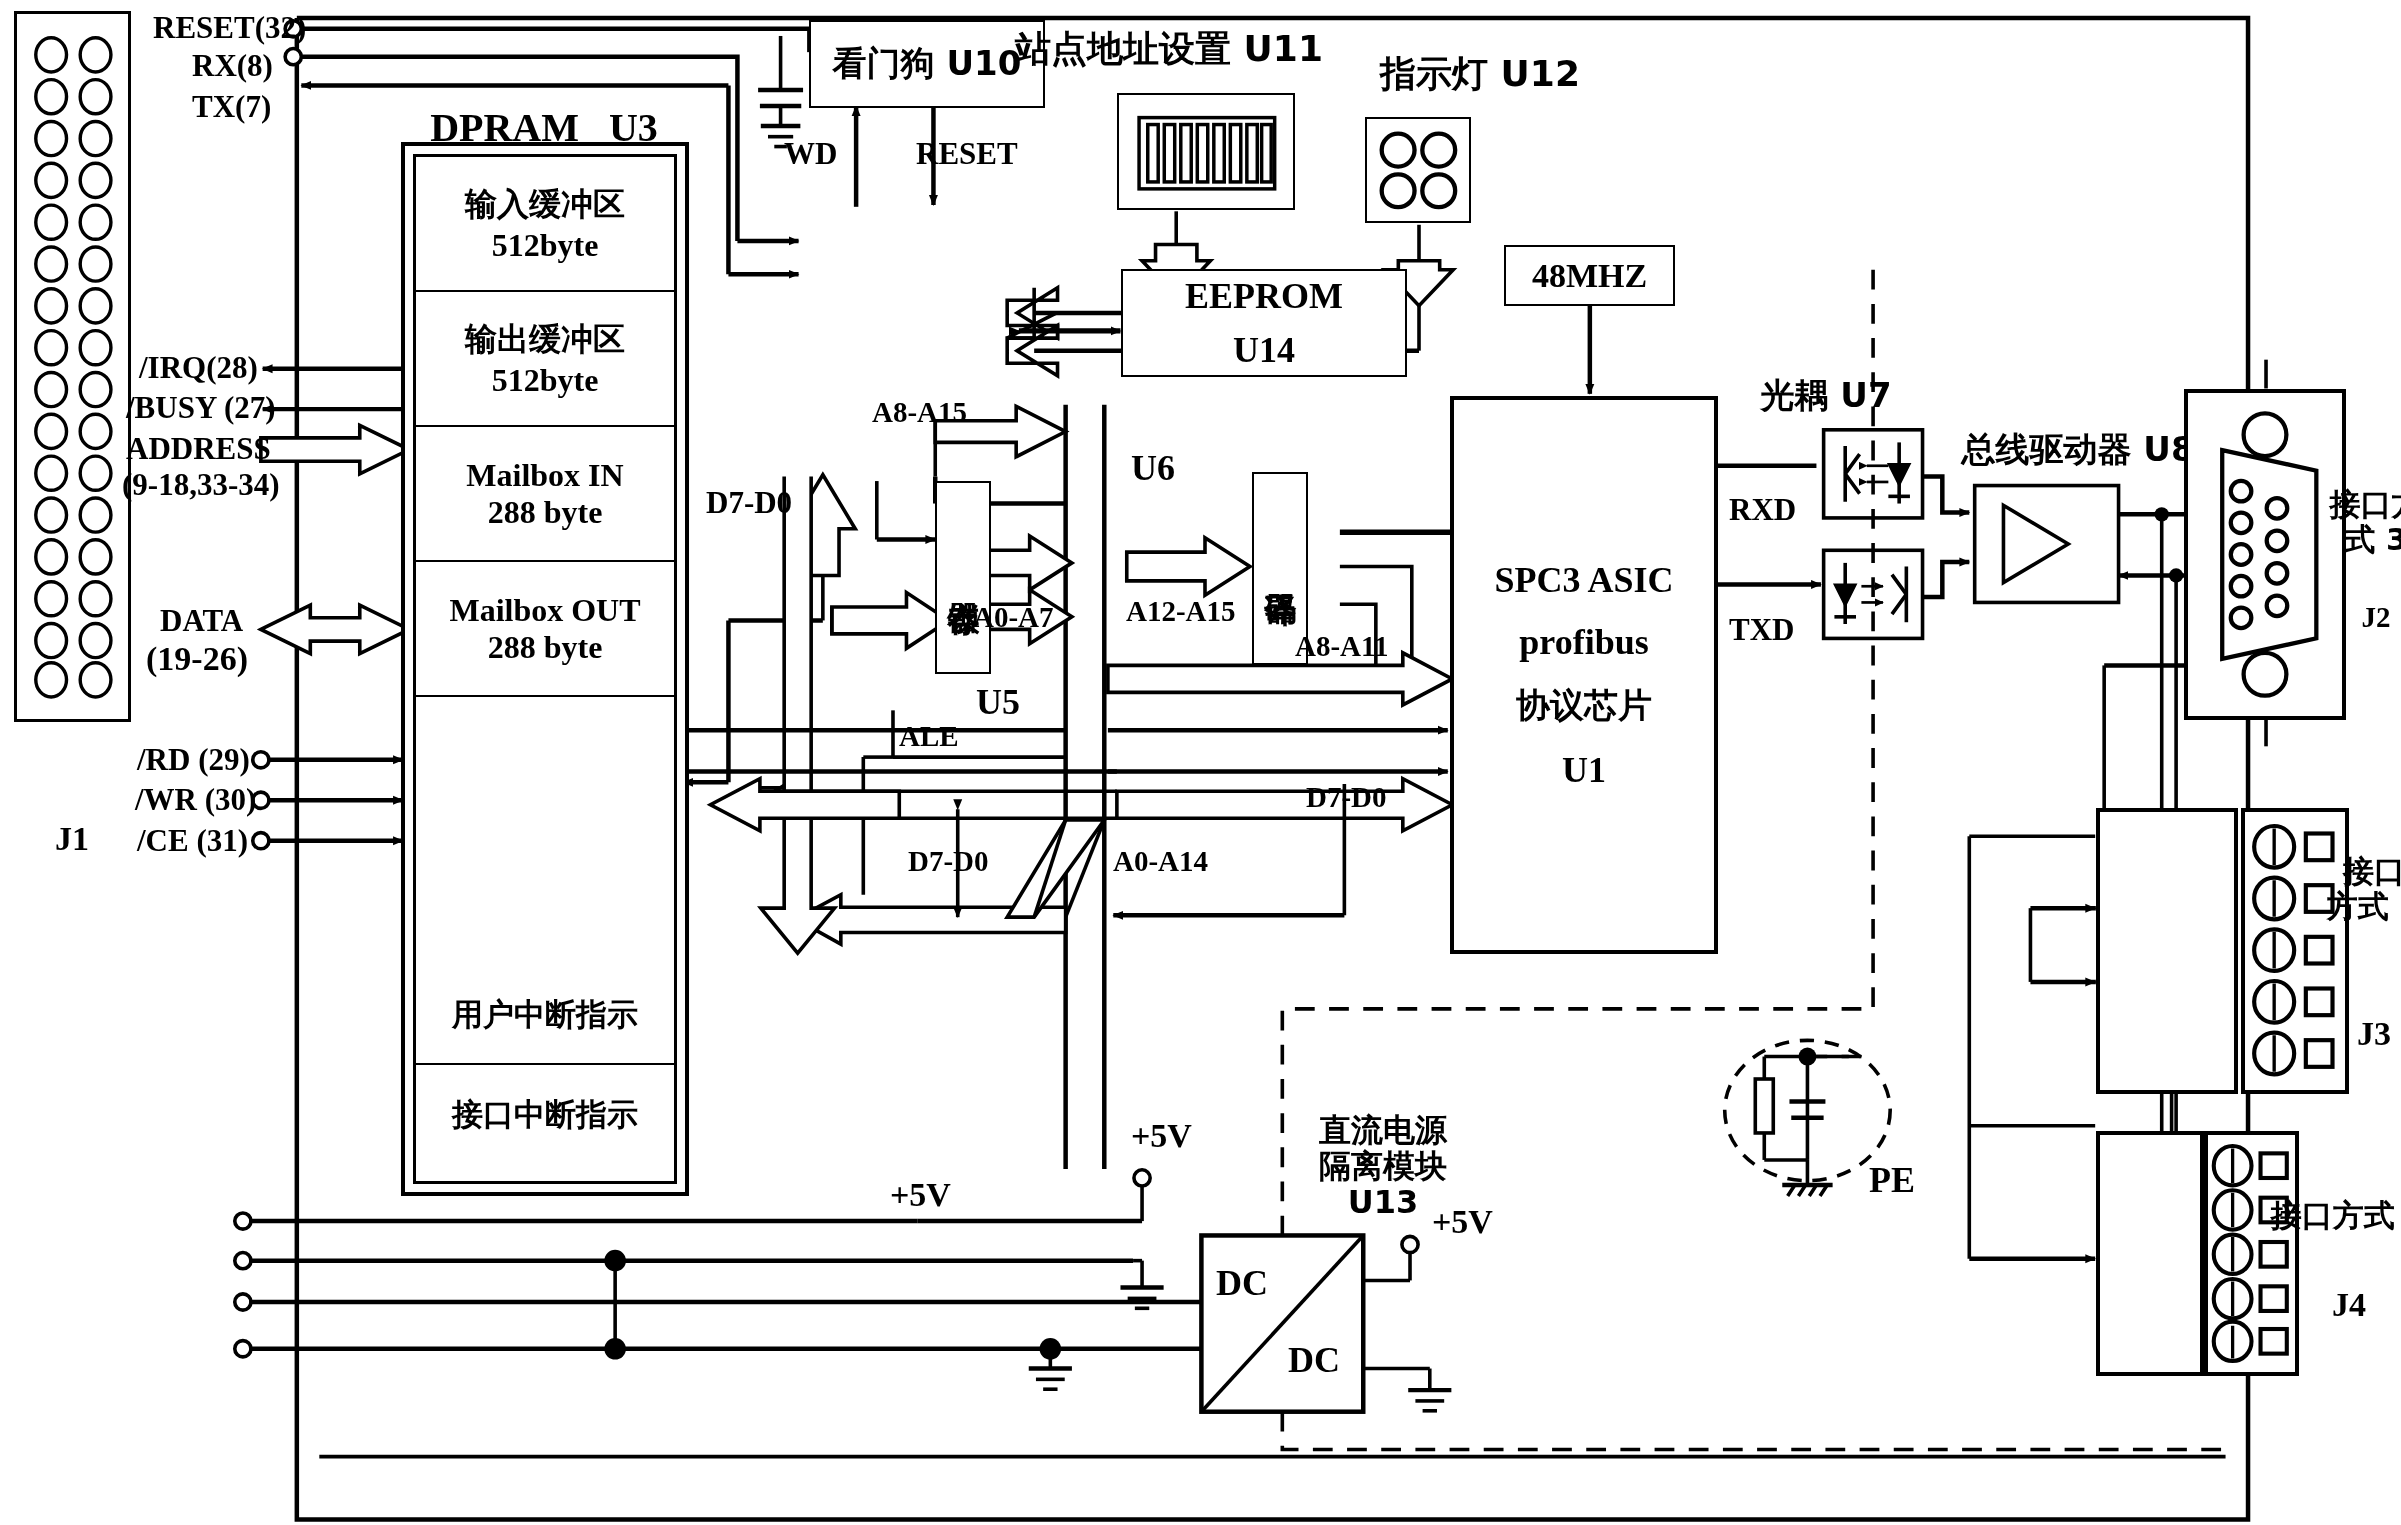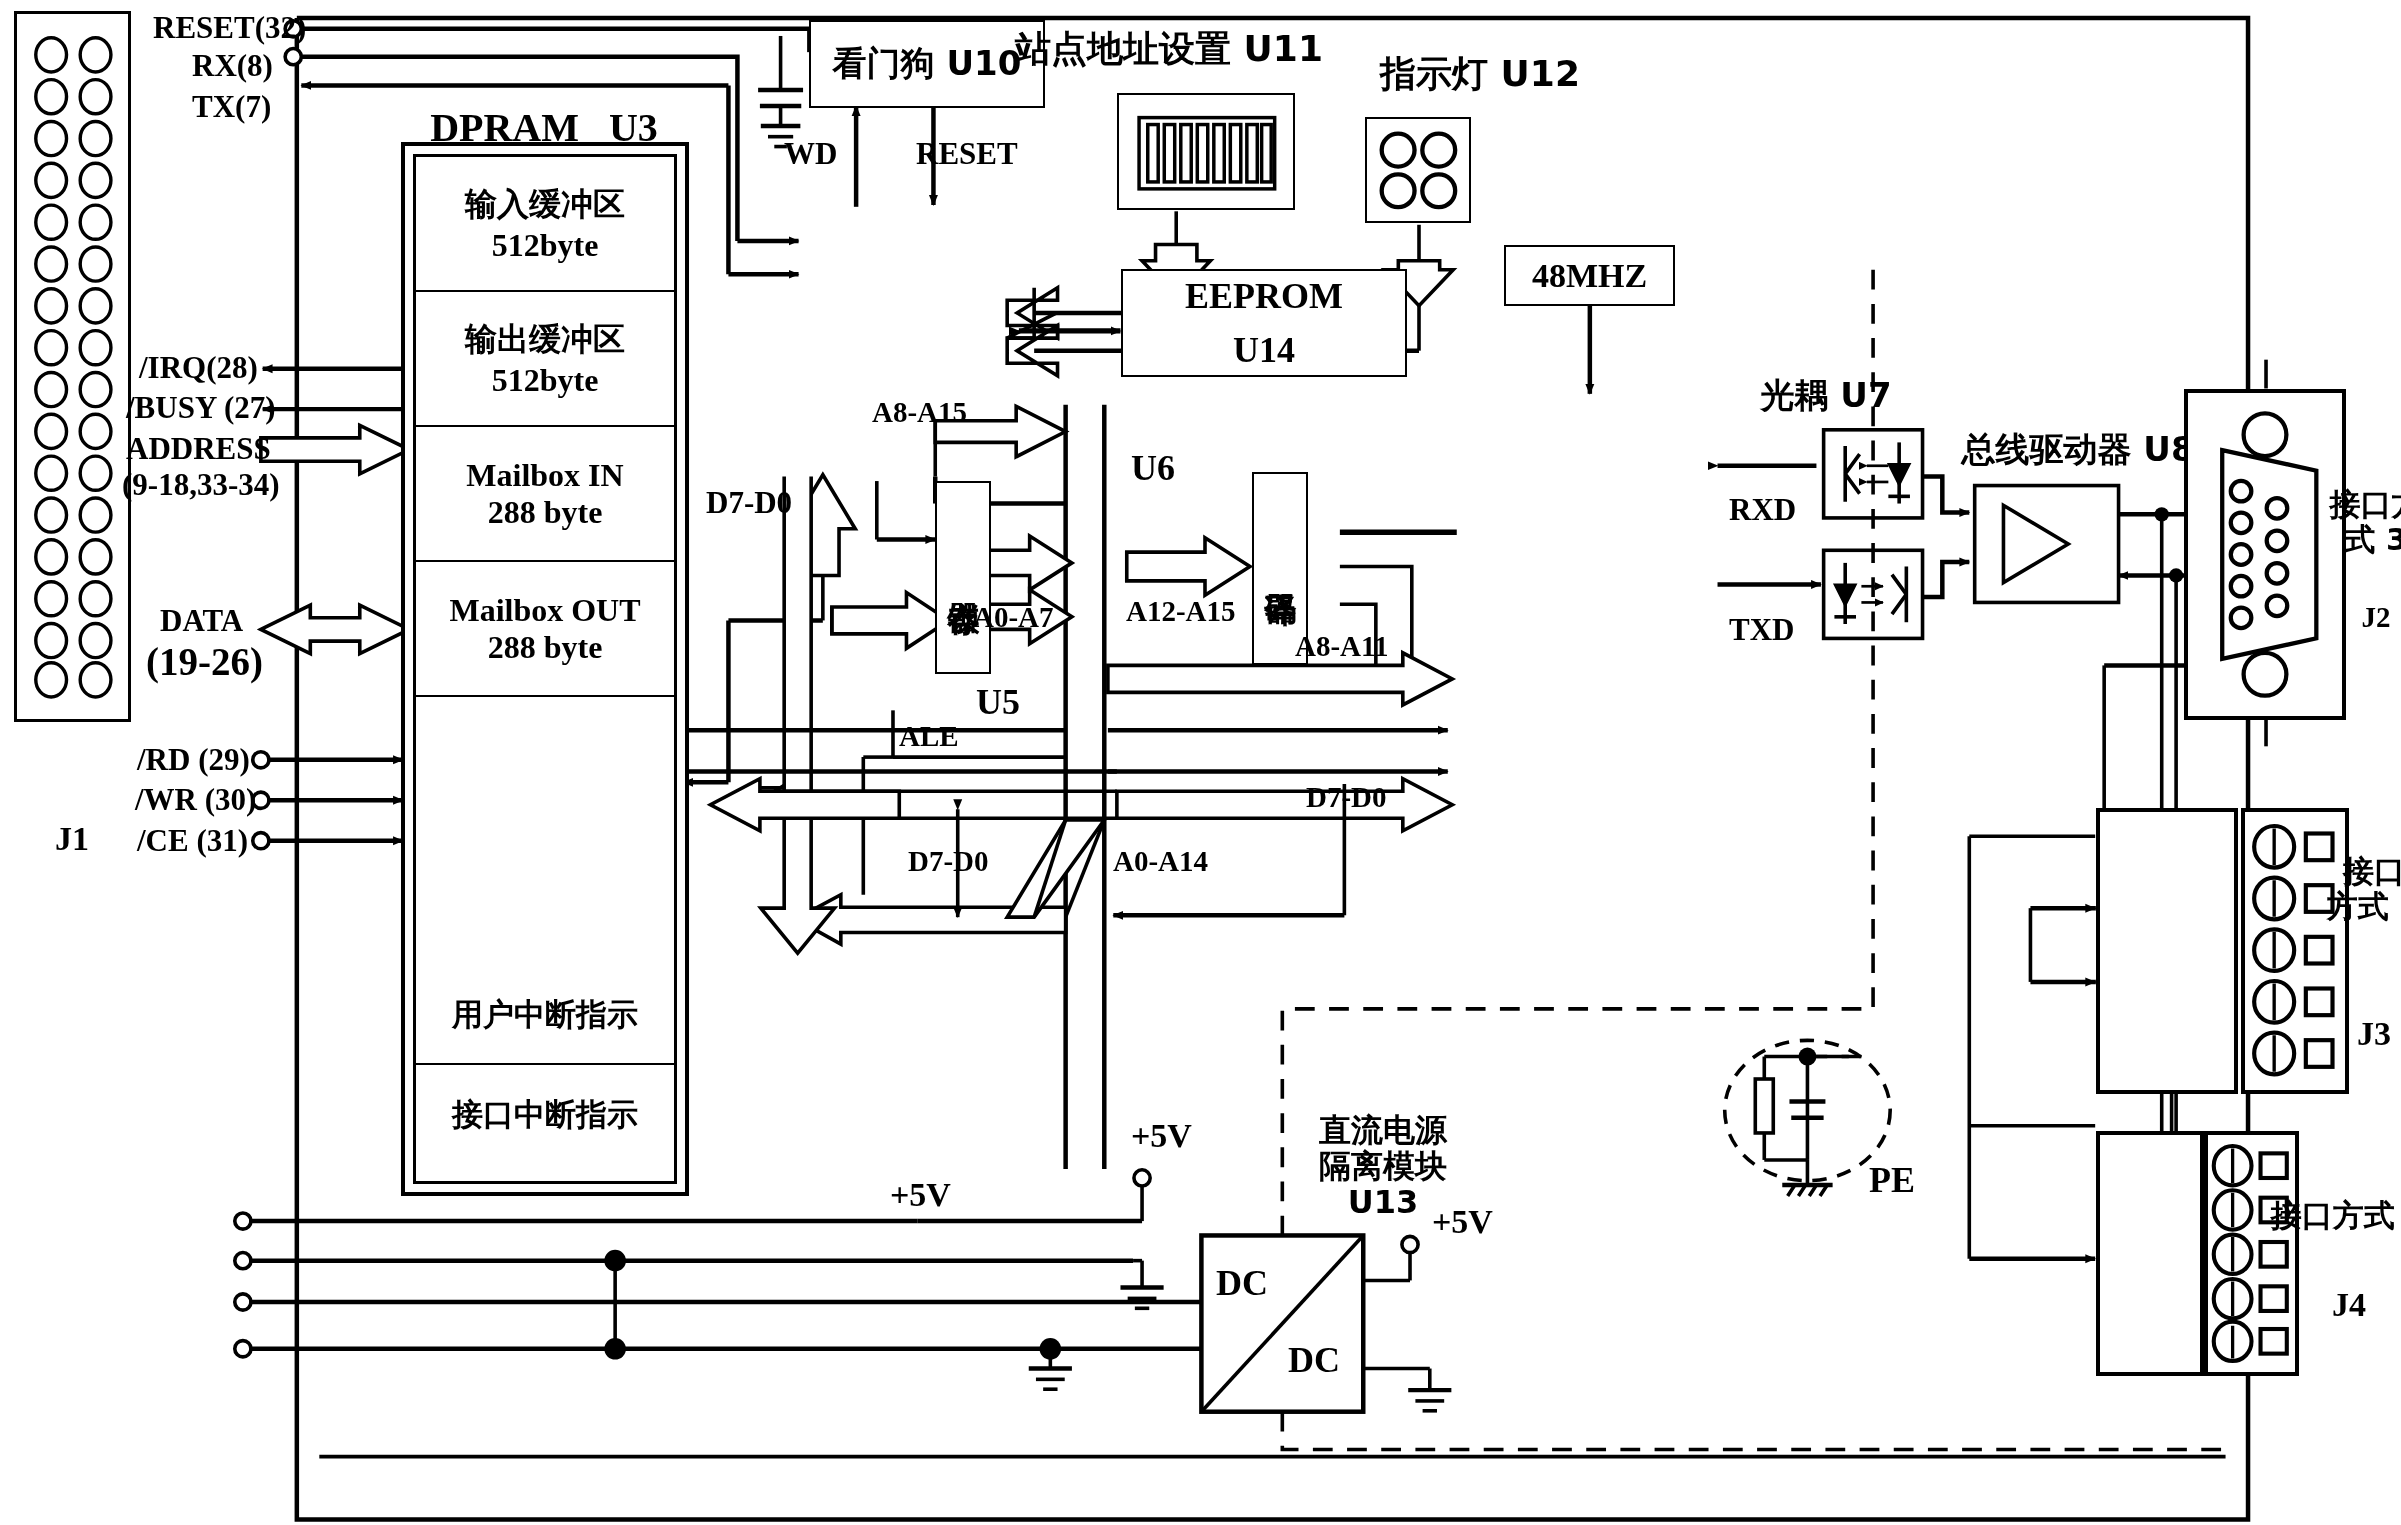--- a/index.html
+++ b/index.html
@@ -371,21 +371,21 @@
   <div class="lbl ctr" style="left:72px;top:820px;font-size:34px;">J1</div>
 
   <div class="lbl" style="left:153px;top:10.8px;font-size:31px;">RESET(32)</div>
   <div class="lbl" style="left:192px;top:49px;font-size:31px;">RX(8)</div>
   <div class="lbl" style="left:192px;top:90px;font-size:31px;">TX(7)</div>
   <div class="lbl" style="left:139px;top:351px;font-size:31px;">/IRQ(28)</div>
   <div class="lbl" style="left:126px;top:391px;font-size:31px;">/BUSY (27)</div>
   <div class="lbl" style="left:126px;top:432px;font-size:31px;">ADDRESS</div>
   <div class="lbl" style="left:122px;top:468px;font-size:31px;">(9-18,33-34)</div>
   <div class="lbl" style="left:160px;top:604px;font-size:31px;">DATA</div>
-  <div class="lbl" style="left:146px;top:640px;font-size:39px;">(19-26)</div>
+  <div class="lbl" style="left:146px;top:640px;font-size:34px;">(19-26)</div>
   <div class="lbl" style="left:137px;top:743px;font-size:31px;">/RD (29)</div>
   <div class="lbl" style="left:135px;top:783px;font-size:31px;">/WR (30)</div>
   <div class="lbl" style="left:137px;top:824px;font-size:31px;">/CE (31)</div>
 
   <div class="lbl ctr" style="left:544px;top:106px;font-size:40px;">DPRAM   U3</div>
   <div class="box" style="left:401px;top:142px;width:288px;height:1054px;border-width:4.5px;padding:8px;">
     <div class="box" style="left:8px;top:8px;right:8px;bottom:8px;width:auto;height:auto;border-width:3.6px;">
       <div class="dpram-cell" style="top:0;height:135px;">
         <span class="cn" style="font-size:32px;">输入缓冲区</span>
         <span style="font-size:32px;">512byte</span>
@@ -461,20 +461,28 @@
                 writing-mode:vertical-rl;text-orientation:upright;">锁存器</div>
   </div>
   <div class="lbl" style="left:976px;top:682px;font-size:36px;">U5</div>
 
   <div class="lbl" style="left:1131px;top:448px;font-size:36px;">U6</div>
   <div class="box" style="left:1252px;top:472px;width:56px;height:193px;">
     <div class="boxlabel cn" style="left:0;top:0;right:0;bottom:0;font-size:32px;line-height:1.12;
                 writing-mode:vertical-rl;text-orientation:upright;">译码器</div>
   </div>
 
+  <div class="box" style="left:1450px;top:396px;width:268px;height:558px;border-width:4.5px;">
+    <div class="boxlabel" style="left:0;top:0;right:0;bottom:0;">
+      <span style="font-size:36px;">SPC3 ASIC</span>
+      <span style="font-size:36px;margin-top:20px;">profibus</span>
+      <span class="cn" style="font-size:34px;margin-top:20px;">协议芯片</span>
+      <span style="font-size:36px;margin-top:20px;">U1</span>
+    </div>
+  </div>
 
 
   <div class="lbl ctr cn" style="left:1826px;top:376px;font-size:34px;">光耦 U7</div>
   <div class="lbl ctr cn" style="left:2078px;top:430px;font-size:34px;">总线驱动器 U8</div>
 
   <div class="box" style="left:2184px;top:389px;width:162px;height:331px;border-width:4.5px;">
     <svg viewBox="0 0 180 368" style="width:100%;height:100%;display:block;">
       <g stroke="#000" fill="#fff" stroke-width="5">
         <circle cx="90" cy="44" r="25"></circle>
         <circle cx="90" cy="324" r="25"></circle>

